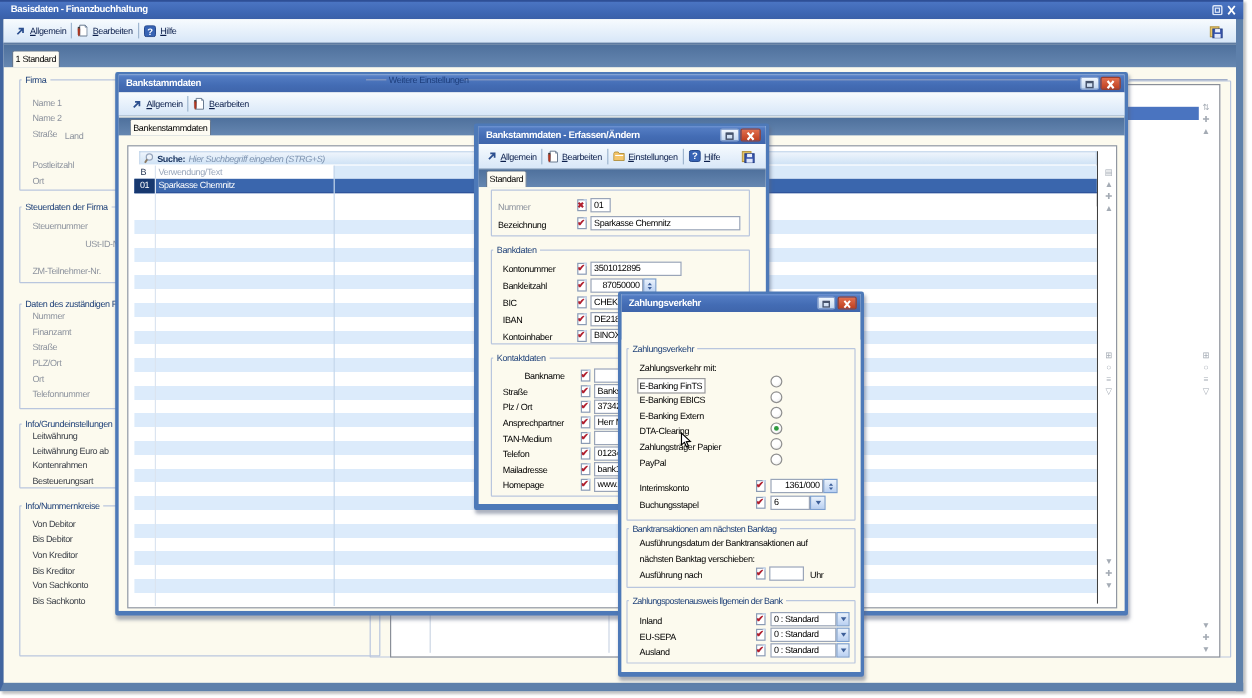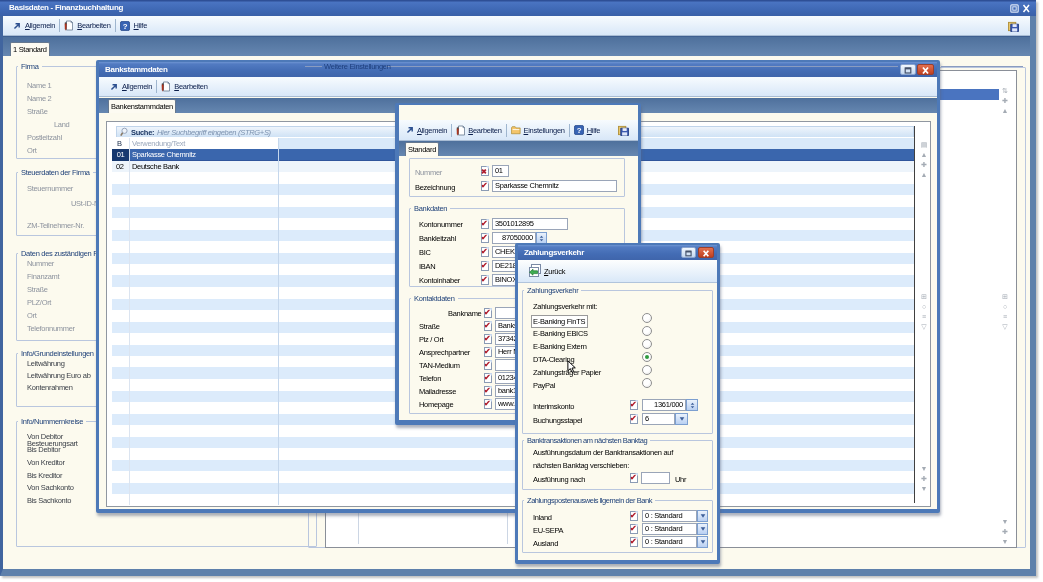--- a/index.html
+++ b/index.html
@@ -98,21 +98,21 @@
   </div>
   <div class="tband" style="top:36px;height:20px;border-top:1px solid #3e5f90;">
     <div class="tab" style="left:7px;">1 Standard</div>
   </div>
 
   <div class="grp" style="left:13px;top:66px;width:301px;height:93px;">
     <span class="glab">Firma</span>
     <span class="flab" style="left:10px;top:14px;">Name 1</span>
     <span class="flab" style="left:10px;top:27px;">Name 2</span>
     <span class="flab" style="left:10px;top:40px;">Straße</span>
-    <span class="flab" style="left:10px;top:53px;padding-left:27px;">Land</span>
+    <span class="flab" style="left:10px;top:42px;padding-left:27px;">Land</span>
     <span class="flab" style="left:10px;top:66px;">Postleitzahl</span>
     <span class="flab" style="left:10px;top:79px;">Ort</span>
   </div>
   <div class="grp" style="left:13px;top:172px;width:301px;height:64px;">
     <span class="glab">Steuerdaten der Firma</span>
     <span class="flab" style="left:10px;top:11px;">Steuernummer</span>
     <span class="flab" style="left:10px;top:26px;padding-left:44px;">USt-ID-Nummer</span>
     <span class="flab" style="left:10px;top:48px;">ZM-Teilnehmer-Nr.</span>
   </div>
   <div class="grp" style="left:13px;top:253px;width:301px;height:88px;">
@@ -122,21 +122,21 @@
     <span class="flab" style="left:10px;top:31px;">Straße</span>
     <span class="flab" style="left:10px;top:44px;">PLZ/Ort</span>
     <span class="flab" style="left:10px;top:57px;">Ort</span>
     <span class="flab" style="left:10px;top:70px;">Telefonnummer</span>
   </div>
   <div class="grp" style="left:13px;top:353px;width:301px;height:54px;">
     <span class="glab">Info/Grundeinstellungen</span>
     <span class="blab" style="left:10px;top:5px;color:#3a3f47;">Leitwährung</span>
     <span class="blab" style="left:10px;top:17px;color:#3a3f47;">Leitwährung Euro ab</span>
     <span class="blab" style="left:10px;top:29px;color:#3a3f47;">Kontenrahmen</span>
-    <span class="blab" style="left:10px;top:42px;color:#3a3f47;margin-top:43px;">Besteuerungsart</span>
+    <span class="blab" style="left:10px;top:42px;color:#3a3f47;">Besteuerungsart</span>
   </div>
   <div class="grp" style="left:13px;top:421px;width:301px;height:126px;">
     <span class="glab">Info/Nummernkreise</span>
     <span class="blab" style="left:10px;top:10px;color:#3a3f47;">Von Debitor</span>
     <span class="blab" style="left:10px;top:23px;color:#3a3f47;">Bis Debitor</span>
     <span class="blab" style="left:10px;top:36px;color:#3a3f47;">Von Kreditor</span>
     <span class="blab" style="left:10px;top:49px;color:#3a3f47;">Bis Kreditor</span>
     <span class="blab" style="left:10px;top:61px;color:#3a3f47;">Von Sachkonto</span>
     <span class="blab" style="left:10px;top:74px;color:#3a3f47;">Bis Sachkonto</span>
   </div>
@@ -206,36 +206,41 @@
         <div class="abs" style="left:166px;top:0;width:636px;height:11px;background:#d9e9f9;"></div>
         <span class="abs" style="left:5px;top:2px;color:#20324f;line-height:8px;">B</span>
         <span class="abs" style="left:20px;top:2px;color:#9aa7bb;line-height:8px;">Verwendung/Text</span>
       </div>
 
       <div class="abs" style="left:0;top:23px;width:802px;height:11.5px;background:#3a66ad;border-bottom:1px solid #2f549b;">
         <div class="abs" style="left:0;top:0;width:17px;height:11.5px;background:#17386f;color:#fff;text-align:center;line-height:11px;">01</div>
         <span class="abs" style="left:20px;top:2px;color:#fff;line-height:8px;">Sparkasse Chemnitz</span>
       </div>
 
-      <div class="abs" style="left:0;top:34.5px;width:802px;height:11.5px;background:#edf4fb;">
-        <span class="abs" style="left:4px;top:2px;line-height:8px;">02</span>
-        <span class="abs" style="left:20px;top:2px;line-height:8px;">Deutsche Bank</span>
-      </div>
       <div class="stripes" style="left:0;top:46px;width:802px;height:333px;"></div>
       <div class="abs" style="left:17px;top:12px;width:1px;height:367px;background:#dbe4f0;"></div>
       <div class="abs" style="left:166px;top:12px;width:1px;height:367px;background:#c5d7ec;"></div>
     </div>
   </div>
 
   <div class="sbicons" style="right:7px;top:78px;width:12px;">▤<br>▲<br>✚<br>▲</div>
   <div class="sbicons" style="right:7px;top:230px;width:12px;">⊞<br>○<br>≡<br>▽</div>
   <div class="sbicons" style="right:7px;top:402px;width:12px;">▼<br>✚<br>▼</div>
 </div>
 
 <div class="win" id="w3" style="left:395px;top:103px;width:246px;height:322px;z-index:20;border-width:2px 3px 5px 4px;">
+  <div class="tbar">Bankstammdaten - Erfassen/Ändern
+    <div class="abs" style="right:22px;top:2px;width:16px;height:11px;border:1px solid #8aa4cf;border-radius:2px;background:linear-gradient(#f2f7fd,#c3d7f0);"><svg width="14" height="9" viewBox="0 0 14 9">
+          <rect x="4.2" y="2" width="5.6" height="5" fill="none" stroke="#45526b" stroke-width="1.2"></rect>
+          <rect x="4.2" y="1.6" width="5.6" height="1.8" fill="#45526b"></rect>
+        </svg></div>
+    <div class="abs" style="right:4px;top:2px;width:17px;height:11px;border:1px solid #9b3f2e;border-radius:2px;background:linear-gradient(#e2704f,#c03f1f);"><svg width="15" height="9" viewBox="0 0 15 9">
+          <path d="M5 1.5 L10 7.5 M10 1.5 L5 7.5" stroke="#fff" stroke-width="1.8"></path>
+        </svg></div>
+  </div>
   <div class="mbar" style="top:15px;height:21px;">
     <span class="mitem" style="margin-left:7px;">
         <svg width="8" height="8" viewBox="0 0 11 11" style="margin-right:3px">
           <path d="M2 9 L8 3 M3.5 2.5 L8.5 2.5 L8.5 7.5" stroke="#2c4f8f" stroke-width="2" fill="none"></path>
         </svg>
         <span><span class="u">A</span>llgemein</span>
       </span>
     <span class="msep" style="margin:0 4px;"></span>
     <span class="mitem">
         <svg width="9" height="11" viewBox="0 0 11 12" style="margin-right:3px">
@@ -302,21 +307,21 @@
     <span class="blab" style="left:9px;top:53px;">IBAN</span>
     <span class="ck" style="left:71px;top:52px;"></span>
     <div class="inp" style="left:82px;top:51px;width:76px;">DE2187050</div>
     <span class="blab" style="left:9px;top:67px;">Kontoinhaber</span>
     <span class="ck" style="left:71px;top:66px;"></span>
     <div class="inp" style="left:82px;top:65px;width:76px;">BINOXE</div>
   </div>
 
   <div class="grp" style="left:10px;top:193px;width:216px;height:116px;">
     <span class="glab">Kontaktdaten</span>
-    <span class="blab" style="left:18px;top:10px;padding-left:20px;">Bankname</span>
+    <span class="blab" style="left:7px;top:10px;padding-left:20px;">Bankname</span>
     <span class="ck" style="left:74px;top:9px;"></span>
     <div class="inp" style="left:85px;top:8px;width:76px;"></div>
     <span class="blab" style="left:9px;top:23px;">Straße</span>
     <span class="ck" style="left:74px;top:22px;"></span>
     <div class="inp" style="left:85px;top:21px;width:76px;">Bankstraße</div>
     <span class="blab" style="left:9px;top:36px;">Plz / Ort</span>
     <span class="ck" style="left:74px;top:35px;"></span>
     <div class="inp" style="left:85px;top:34px;width:76px;">37342 Ba</div>
     <span class="blab" style="left:9px;top:49px;">Ansprechpartner</span>
     <span class="ck" style="left:74px;top:48px;"></span>
@@ -339,28 +344,20 @@
 <div class="win" id="w4" style="left:515px;top:243px;width:205px;height:321px;z-index:30;border-width:2px 3px 4px 3px;">
   <div class="tbar">Zahlungsverkehr
     <div class="abs" style="right:21px;top:2px;width:15px;height:11px;border:1px solid #8aa4cf;border-radius:2px;background:linear-gradient(#f2f7fd,#c3d7f0);"><svg width="13" height="9" viewBox="0 0 14 9">
           <rect x="4.2" y="2" width="5.6" height="5" fill="none" stroke="#45526b" stroke-width="1.2"></rect>
           <rect x="4.2" y="1.6" width="5.6" height="1.8" fill="#45526b"></rect>
         </svg></div>
     <div class="abs" style="right:3px;top:2px;width:16px;height:11px;border:1px solid #9b3f2e;border-radius:2px;background:linear-gradient(#e2704f,#c03f1f);"><svg width="14" height="9" viewBox="0 0 15 9">
           <path d="M5 1.5 L10 7.5 M10 1.5 L5 7.5" stroke="#fff" stroke-width="1.8"></path>
         </svg></div>
   </div>
-  <div class="abs" style="left:0;top:15px;right:0;height:23px;background:linear-gradient(#fdfefe,#d9e8f8);border-bottom:1px solid #b0c4dc;">
-    <svg width="13" height="13" viewBox="0 0 13 13" style="position:absolute;left:10px;top:4px;">
-        <rect x="3.5" y="0.5" width="9" height="9" fill="#fff" stroke="#7a8aa5"></rect>
-        <rect x="1.5" y="3.5" width="9" height="9" fill="#fff" stroke="#7a8aa5"></rect>
-        <path d="M1.5 8.2 L5 5.2 L5 6.8 L9.5 6.8 L9.5 9.6 L5 9.6 L5 11.2 Z" fill="#3fae52" stroke="#1f7a2e" stroke-width="0.7"></path>
-      </svg>
-    <span class="abs" style="left:26px;top:7px;color:#000;"><span class="u">Z</span>urück</span>
-  </div>
   <div class="abs" style="left:0;top:38px;right:0;bottom:0;background:#fcfaee;"></div>
 
   <div class="grp" style="left:4px;top:45px;width:191px;height:144px;">
     <span class="glab">Zahlungsverkehr</span>
     <span class="blab" style="left:10px;top:11px;">Zahlungsverkehr mit:</span>
     <span class="blab" style="left:10px;top:24px;border:1px solid #9a9a9a;padding:1px 2px 1px 1px;margin-left:-2px;background:#fff;">E-Banking FinTS</span>
     <span class="rad" style="left:119px;top:22px;"></span>
     <span class="blab" style="left:10px;top:38px;">E-Banking EBICS</span>
     <span class="rad" style="left:119px;top:35px;"></span>
     <span class="blab" style="left:10px;top:51px;">E-Banking Extern</span>

